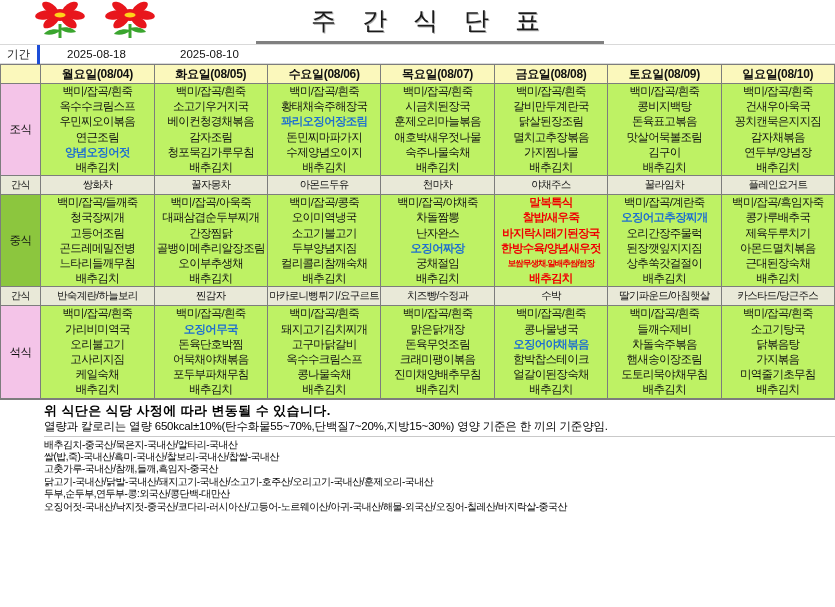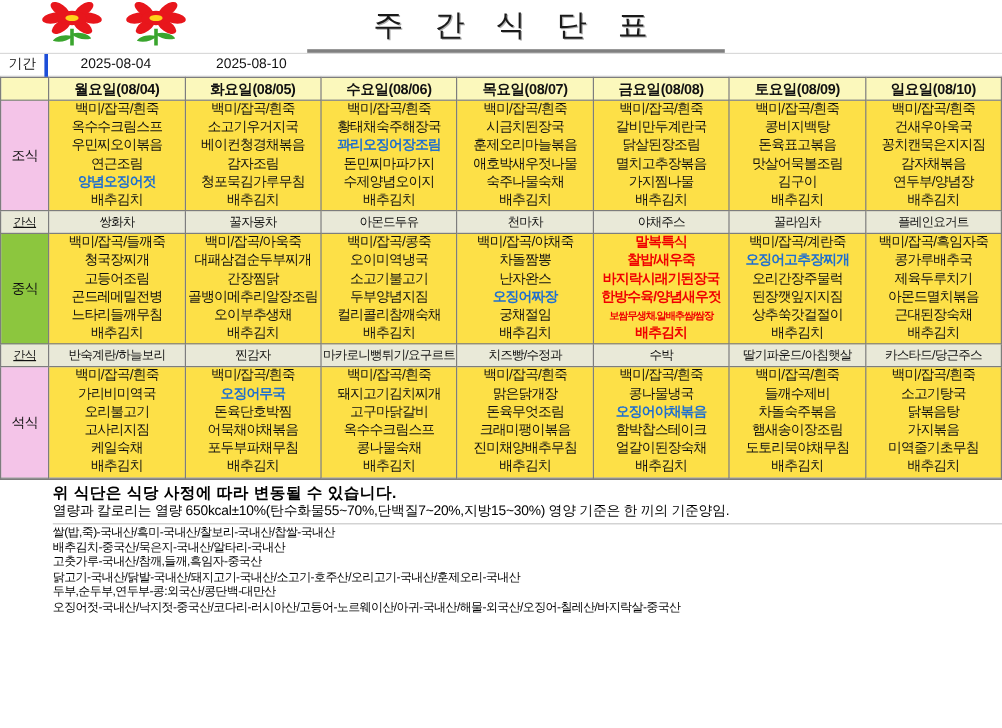--- a/index.html
+++ b/index.html
@@ -99,27 +99,27 @@
   }
 
   .rowlbl {
     font-size: 11.5px;
     font-weight: normal;
     letter-spacing: -0.5px;
   }
   .rowlbl.meal-b { background: #f4c4e8; }
   .rowlbl.meal-l { background: #8cc63e; }
   .rowlbl.meal-d { background: #f4c4e8; }
-  .rowlbl.snack  { background: #e9e9d8; font-size: 10px; text-decoration: underline; }
+  .rowlbl.snack  { background: #e9e9d8; font-size: 10px; }
 
   .mealcell {
     padding: 2px 1px 3px 1px;
     line-height: 15.2px;
     letter-spacing: -0.7px;
-    background: #fde047;
+    background: #bef264;
   }
   .mealcell .it { display: block; white-space: nowrap; }
   .it.blue { color: #1f6fd0; font-weight: bold; }
   .it.red  { color: #f00000; font-weight: bold; }
   .it.redsmall { color: #f00000; font-weight: bold; font-size: 8.5px; letter-spacing: -0.9px; }
 
   .snackcell {
     background: #e9e9d8;
     height: 19px;
     font-size: 10.5px;
@@ -192,21 +192,21 @@
       </g>
     </svg>
   </div>
   <div class="title-wrap">
     <span class="title">주 간 식 단 표</span>
   </div>
 </div>
 
 <div class="period-row">
   <div class="period-label">기간</div>
-  <div class="period-from">2025-08-04</div>
+  <div class="period-from">2025-08-18</div>
   <div class="period-to">2025-08-10</div>
 </div>
 
 <table class="menu">
   <colgroup>
     <col class="rowlabel">
       <col class="day">
       <col class="day">
       <col class="day">
     <col class="day">
@@ -424,20 +424,20 @@
           <span class="it">배추김치</span>
         </td>
     </tr>
   </tbody>
 </table>
 
 <div class="footer">
   <div class="note-main">위 식단은 식당 사정에 따라 변동될 수 있습니다.</div>
   <div class="note-sub">열량과 칼로리는 열량 650kcal±10%(탄수화물55~70%,단백질7~20%,지방15~30%) 영양 기준은 한 끼의 기준양임.</div>
   <div class="origin-box">
+      <div class="origin-line">배추김치-중국산/묵은지-국내산/알타리-국내산</div>
       <div class="origin-line">쌀(밥,죽)-국내산/흑미-국내산/찰보리-국내산/찹쌀-국내산</div>
-      <div class="origin-line">배추김치-중국산/묵은지-국내산/알타리-국내산</div>
       <div class="origin-line">고춧가루-국내산/참깨,들깨,흑임자-중국산</div>
       <div class="origin-line">닭고기-국내산/닭발-국내산/돼지고기-국내산/소고기-호주산/오리고기-국내산/훈제오리-국내산</div>
       <div class="origin-line">두부,순두부,연두부-콩:외국산/콩단백-대만산</div>
       <div class="origin-line">오징어젓-국내산/낙지젓-중국산/코다리-러시아산/고등어-노르웨이산/아귀-국내산/해물-외국산/오징어-칠레산/바지락살-중국산</div>
     </div>
 </div>
 
 </body></html>

